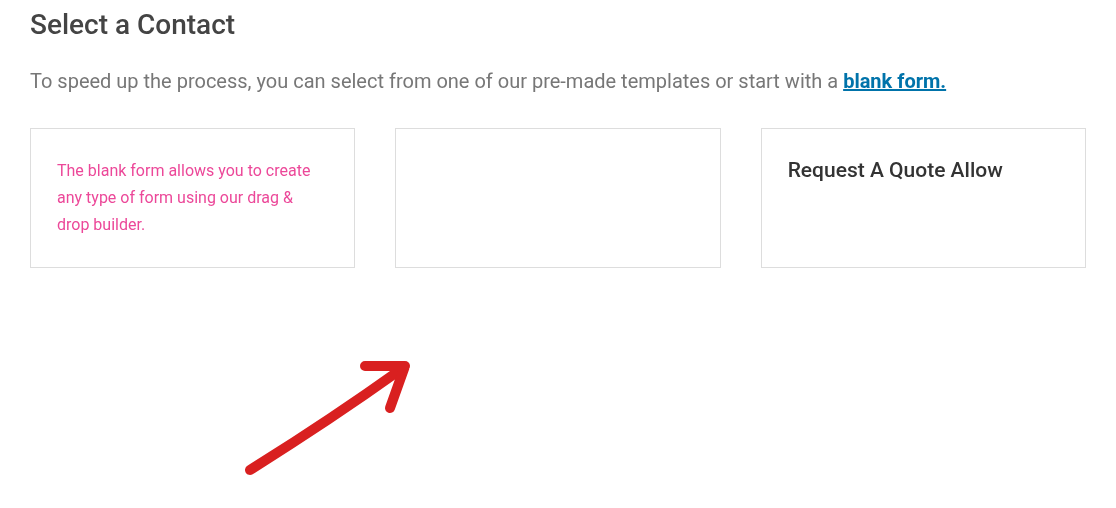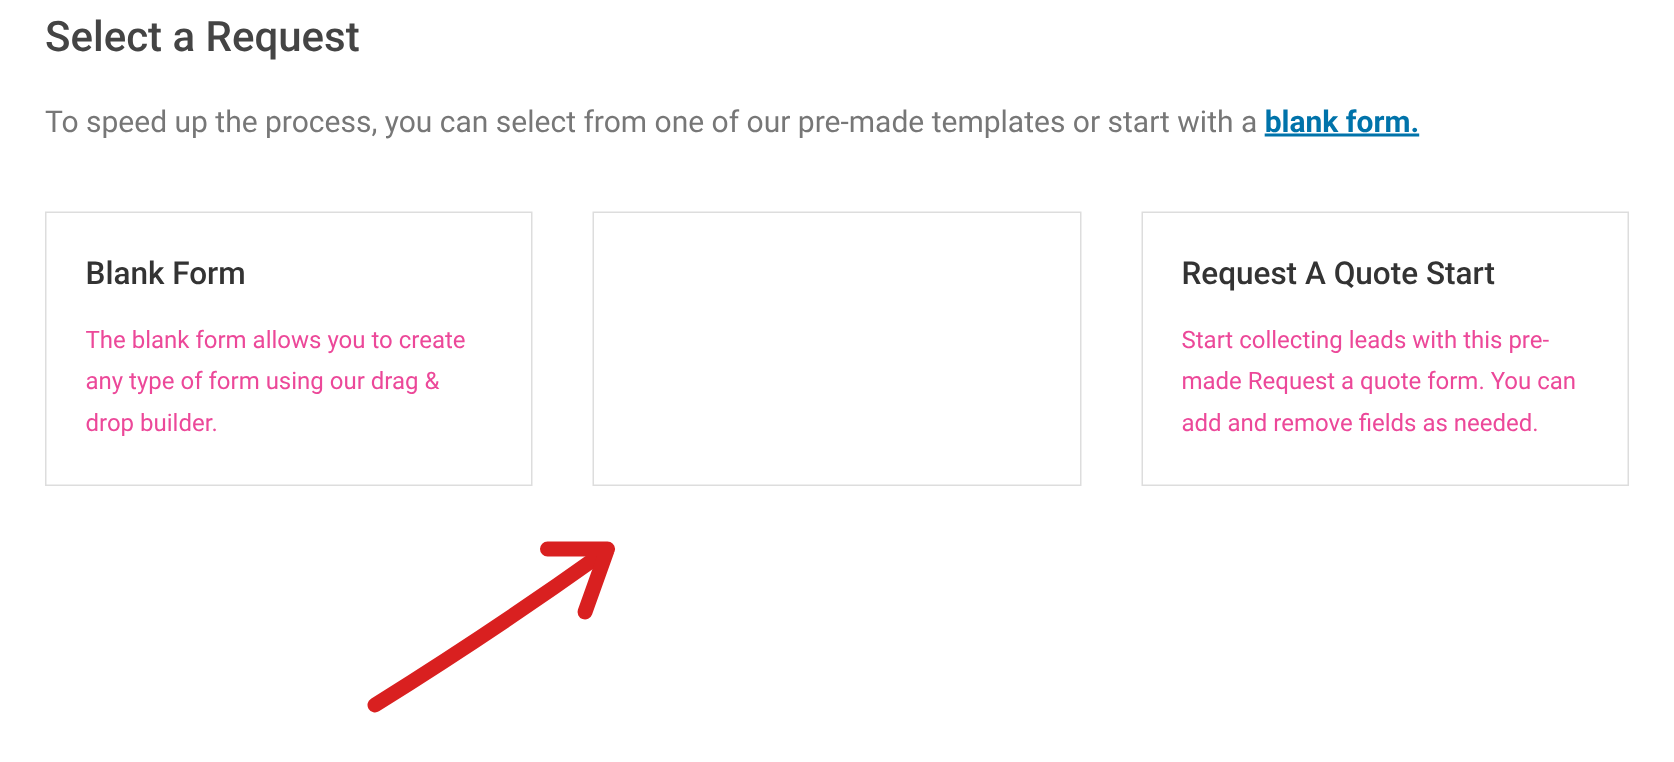--- a/index.html
+++ b/index.html
@@ -16,21 +16,21 @@
       font-size: 28px;
       font-weight: 500;
       color: #444;
       margin-top: 8px;
       margin-bottom: 24px;
     }
     .intro {
       font-size: 20px;
       color: #777;
       line-height: 1.6;
-      margin-bottom: 44px;
+      margin-bottom: 31px;
     }
     .intro a {
       color: #0073aa;
       font-weight: 700;
       text-decoration: underline;
     }
     .cards {
       display: flex;
       gap: 40px;
     }
@@ -56,35 +56,33 @@
     .annotation-arrow {
       position: absolute;
       left: 230px;
       top: 330px;
       pointer-events: none;
     }
   </style>
 </head>
 <body>
 
-<h1 class="page-title">Select a Request</h1>
+<h1 class="page-title">Select a Contact</h1>
 
 <p class="intro">
   <span>To speed up the process, you can select from one of our pre-made templates or start with a </span><a href="#">blank form.</a>
 </p>
 
 <div class="cards">
   <div class="card">
-    <div class="card-title">Blank Form</div>
     <div class="card-desc">The blank form allows you to create any type of form using our drag &amp; drop builder.</div>
   </div>
   <div class="card">
   </div>
   <div class="card">
-    <div class="card-title">Request A Quote Start</div>
-    <div class="card-desc">Start collecting leads with this pre-made Request a quote form. You can add and remove fields as needed.</div>
+    <div class="card-title">Request A Quote Allow</div>
   </div>
 </div>
 
 <svg class="annotation-arrow" width="200" height="150" viewBox="0 0 200 150">
   <path d="M 20 140 Q 100 90 170 40" stroke="#d92020" stroke-width="10" fill="none" stroke-linecap="round"></path>
   <path d="M 175 36 L 135 36 M 175 36 L 160 78" stroke="#d92020" stroke-width="10" fill="none" stroke-linecap="round"></path>
 </svg>
 
 </body></html>

